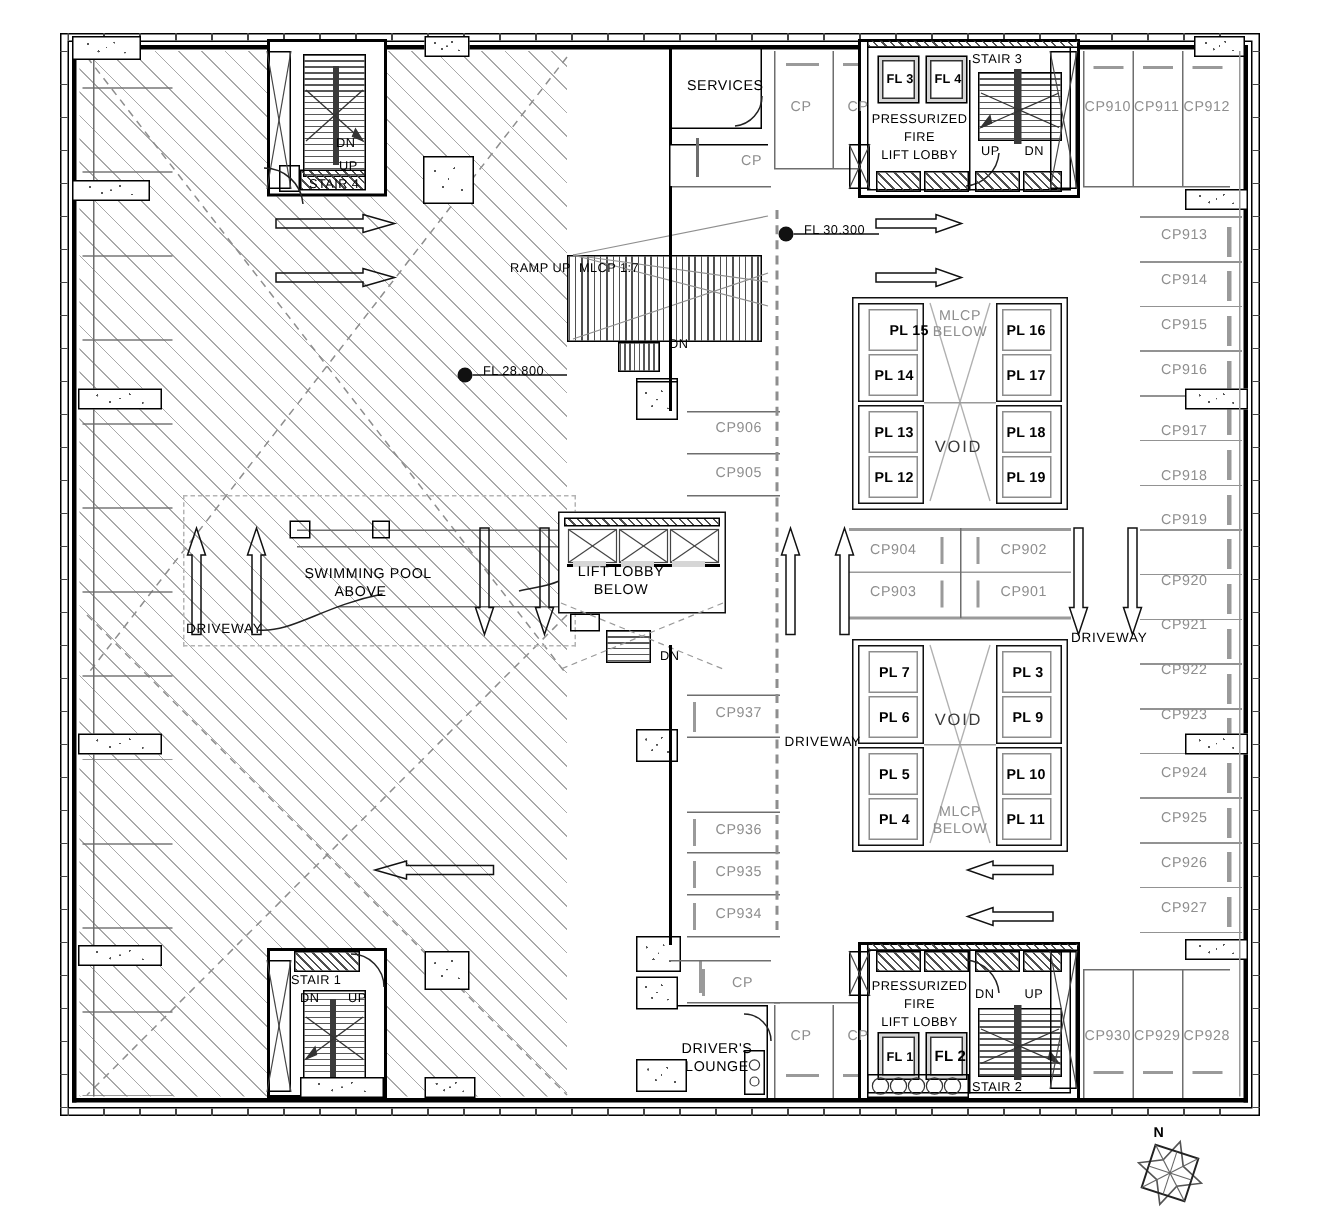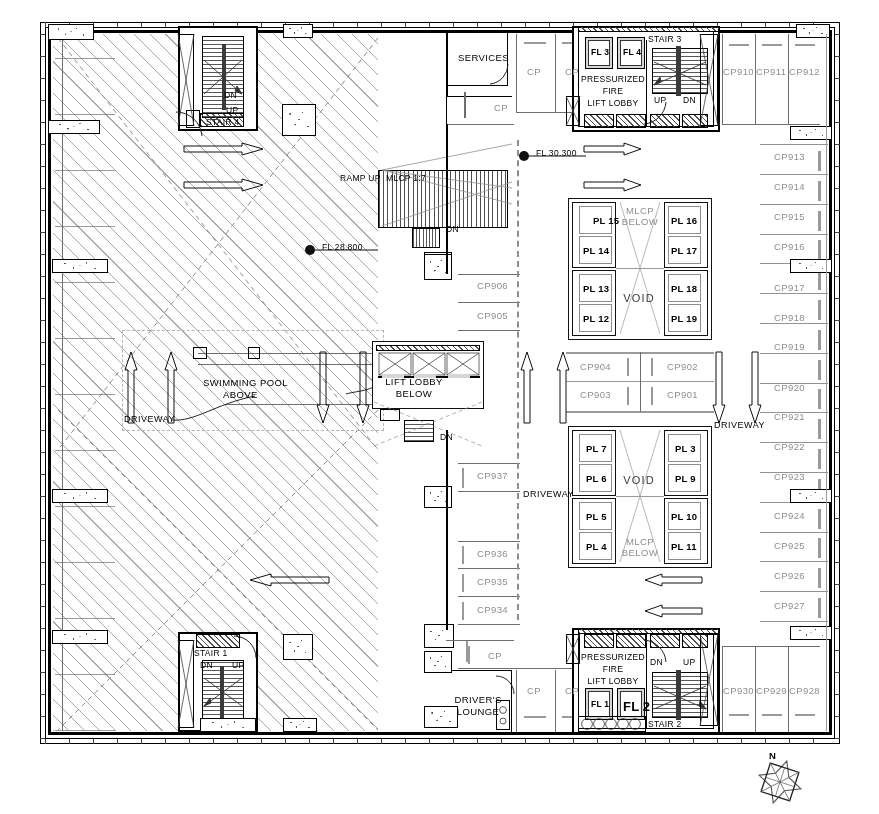--- a/index.html
+++ b/index.html
@@ -435,21 +435,21 @@
 
   <div class="t t-sm center" style="left:613px;top:652px;">PRESSURIZED</div>
   <div class="t t-sm center" style="left:613px;top:664px;">FIRE</div>
   <div class="t t-sm center" style="left:613px;top:676px;">LIFT LOBBY</div>
 
   <div class="abs box-thin grayfill" style="left:585px;top:688px;width:28px;height:32px;"></div>
   <div class="abs box-thin grayfill" style="left:617px;top:688px;width:28px;height:32px;"></div>
   <div class="abs" style="left:588px;top:691px;width:22px;height:26px;background:#fff;border:1px solid #333;"></div>
   <div class="abs" style="left:620px;top:691px;width:22px;height:26px;background:#fff;border:1px solid #333;"></div>
   <div class="t t-pl" style="left:591px;top:699px;font-size:8.5px;">FL 1</div>
-  <div class="t t-pl" style="left:623px;top:699px;font-size:13px;">FL 2</div>
+  <div class="t t-pl" style="left:623px;top:699px;font-size:10px;">FL 2</div>
 
   <div class="abs" style="left:646px;top:634px;width:68px;height:95px;border-left:1.2px solid #000;"></div>
   <div class="abs box-thin hatchH" style="left:652px;top:672px;width:56px;height:46px;"></div>
   <div class="abs" style="left:676px;top:670px;width:5px;height:50px;background:#3a3a3a;"></div>
   <svg class="abs noevt" style="left:652px;top:684px;" width="56" height="28">
     <g stroke="#333" stroke-width="0.9" fill="none">
       <line x1="2" y1="2" x2="54" y2="25"></line>
         <line x1="54" y1="2" x2="2" y2="25"></line>
       <polygon points="54,25 47,22 48,17" fill="#333"></polygon>
     </g>

